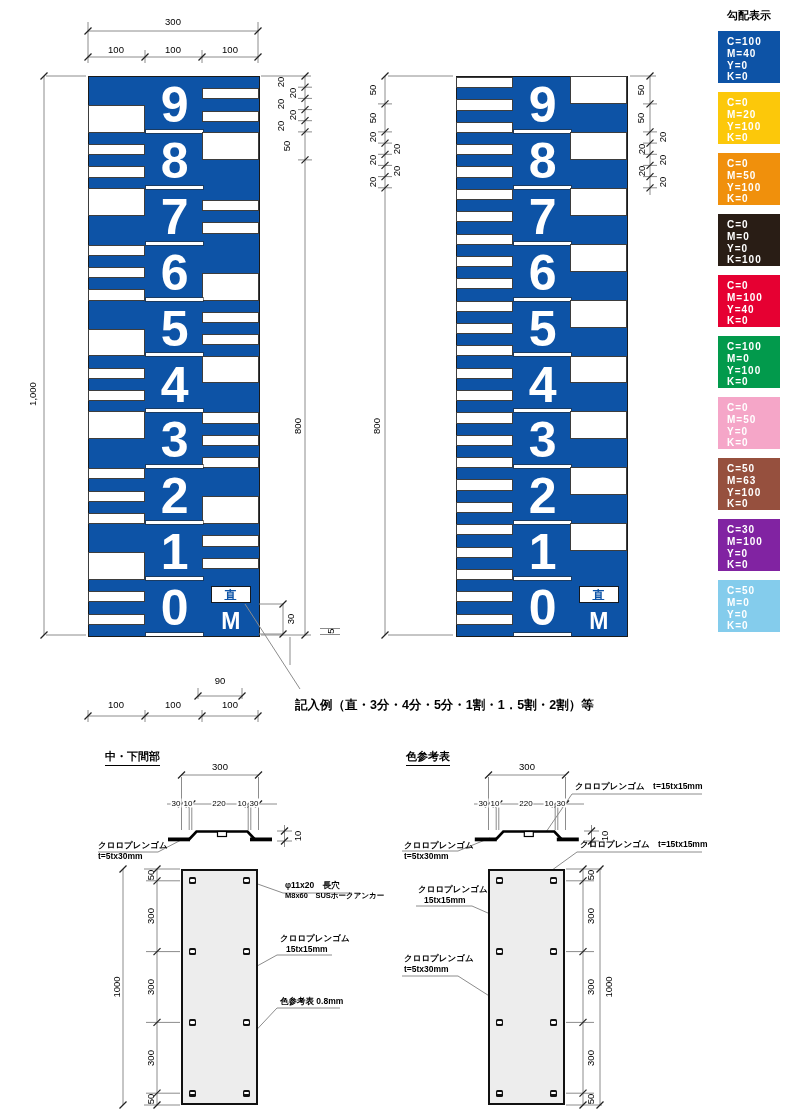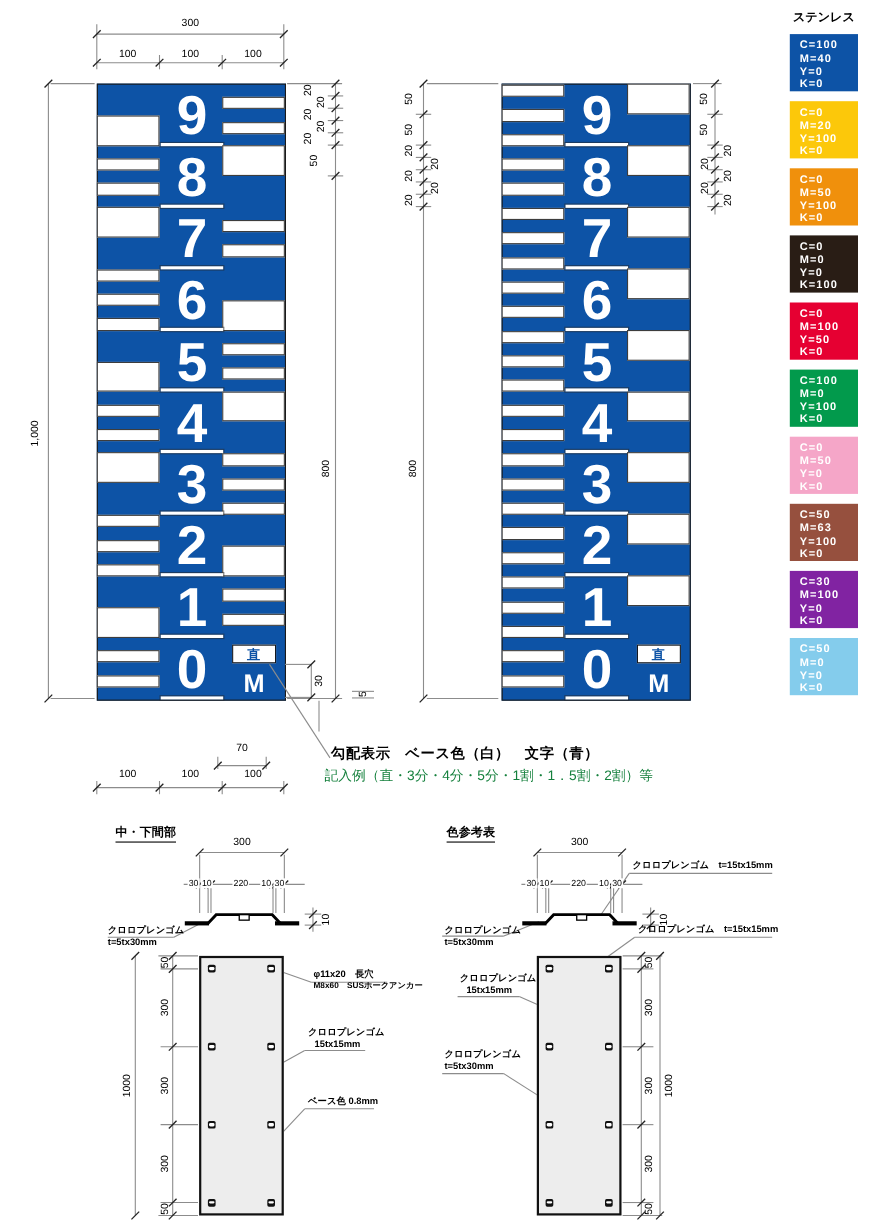--- a/index.html
+++ b/index.html
@@ -19,21 +19,21 @@
   
   .lbl{position:absolute;font-size:9.5px;color:#000;white-space:nowrap;transform:translate(-50%,-50%);}
   .lbl.rot{transform:translate(-50%,-50%) rotate(-90deg);}
   .lbl.bg{background:#fff;padding:0 1px;font-size:8px;}
   
   .tbl-title{position:absolute;left:718px;top:8px;width:62px;text-align:center;font-size:11px;font-weight:bold;color:#000;}
   .swatch{position:absolute;left:718px;width:62px;height:52px;color:#fff;font-size:10px;font-weight:bold;
           line-height:11.8px;letter-spacing:1px;padding:5px 0 0 9px;box-sizing:border-box;}
   
   .note1{position:absolute;left:301px;top:676px;font-size:13px;font-weight:bold;color:#000;letter-spacing:.5px;}
-  .note2{position:absolute;left:295px;top:697px;font-size:12.5px;font-weight:normal;color:#15803d;}
+  .note2{position:absolute;left:295px;top:697px;font-size:12.5px;font-weight:bold;color:#000000;}
   
   .dwg-title{position:absolute;font-size:11px;font-weight:bold;color:#000;border-bottom:1.2px solid #000;padding-bottom:1px;}
   .panel{position:absolute;width:77px;height:236px;background:#ededed;border:2.2px solid #111;box-sizing:border-box;}
   .bolt{position:absolute;width:7px;height:7px;background:#111;border-radius:1.5px;}
   .bolt:after{content:"";position:absolute;left:1.2px;top:2.2px;width:4.6px;height:2.6px;background:#fff;border-radius:1.3px;}
   .callout{position:absolute;font-size:8.5px;font-weight:bold;color:#000;line-height:10.5px;white-space:nowrap;}
   svg.layer{position:absolute;left:0;top:0;pointer-events:none;}
 </style>
 </head>
 <body>
@@ -417,21 +417,21 @@
       <span class="lbl rot" style="left: 32px; top: 394px;">1,000</span>
       <span class="lbl rot" style="left: 280px; top: 82px;">20</span>
       <span class="lbl rot" style="left: 292px; top: 93px;">20</span>
       <span class="lbl rot" style="left: 280px; top: 104px;">20</span>
       <span class="lbl rot" style="left: 292px; top: 115px;">20</span>
       <span class="lbl rot" style="left: 280px; top: 126px;">20</span>
       <span class="lbl rot" style="left: 286px; top: 146px;">50</span>
       <span class="lbl rot" style="left: 297px; top: 426px;">800</span>
       <span class="lbl rot" style="left: 290px; top: 619px;">30</span>
       <span class="lbl rot" style="left: 330px; top: 631px;">5</span>
-      <span class="lbl" style="left: 220px; top: 680px;">70</span>
+      <span class="lbl" style="left: 220px; top: 680px;">90</span>
       <span class="lbl" style="left: 116px; top: 704px;">100</span>
       <span class="lbl" style="left: 173px; top: 704px;">100</span>
       <span class="lbl" style="left: 230px; top: 704px;">100</span>
       <span class="lbl rot" style="left: 372px; top: 90px;">50</span>
       <span class="lbl rot" style="left: 372px; top: 118px;">50</span>
       <span class="lbl rot" style="left: 372px; top: 137px;">20</span>
       <span class="lbl rot" style="left: 396px; top: 149px;">20</span>
       <span class="lbl rot" style="left: 372px; top: 160px;">20</span>
       <span class="lbl rot" style="left: 396px; top: 171px;">20</span>
       <span class="lbl rot" style="left: 372px; top: 182px;">20</span>
@@ -464,21 +464,21 @@
       <span class="lbl bg" style="left: 561px; top: 803px;">30</span>
       <span class="lbl rot" style="left: 604px; top: 836px;">10</span>
       <span class="lbl rot" style="left: 590px; top: 875px;">50</span>
       <span class="lbl rot" style="left: 590px; top: 916px;">300</span>
       <span class="lbl rot" style="left: 590px; top: 987px;">300</span>
       <span class="lbl rot" style="left: 590px; top: 1058px;">300</span>
       <span class="lbl rot" style="left: 590px; top: 1099px;">50</span>
       <span class="lbl rot" style="left: 608px; top: 987px;">1000</span>
     </div>
 
-  <div class="tbl-title">ステンレス</div>
+  <div class="tbl-title">勾配表示</div>
   <div id="swatches">
       <div class="swatch" style="top: 31px; background: rgb(13, 83, 166);">
         <div>C=100</div>
         <div>M=40</div>
         <div>Y=0</div>
         <div>K=0</div>
       </div>
       <div class="swatch" style="top: 92px; background: rgb(252, 200, 10);">
         <div>C=0</div>
         <div>M=20</div>
@@ -493,21 +493,21 @@
       </div>
       <div class="swatch" style="top: 214px; background: rgb(41, 29, 21);">
         <div>C=0</div>
         <div>M=0</div>
         <div>Y=0</div>
         <div>K=100</div>
       </div>
       <div class="swatch" style="top: 275px; background: rgb(230, 0, 50);">
         <div>C=0</div>
         <div>M=100</div>
-        <div>Y=50</div>
+        <div>Y=40</div>
         <div>K=0</div>
       </div>
       <div class="swatch" style="top: 336px; background: rgb(2, 154, 76);">
         <div>C=100</div>
         <div>M=0</div>
         <div>Y=100</div>
         <div>K=0</div>
       </div>
       <div class="swatch" style="top: 397px; background: rgb(245, 166, 200);">
         <div>C=0</div>
@@ -528,21 +528,20 @@
         <div>K=0</div>
       </div>
       <div class="swatch" style="top: 580px; background: rgb(132, 204, 236);">
         <div>C=50</div>
         <div>M=0</div>
         <div>Y=0</div>
         <div>K=0</div>
       </div>
     </div>
 
-  <div class="note1">勾配表示　ベース色（白）　文字（青）</div>
   <div class="note2">記入例（直・3分・4分・5分・1割・1．5割・2割）等</div>
 
   <div class="dwg-title" style="left:105px;top:749px;">中・下間部</div>
   <div class="panel" style="left:181px;top:869px;"></div>
 
   <div class="dwg-title" style="left:406px;top:749px;">色参考表</div>
   <div class="panel" style="left:488px;top:869px;"></div>
 
   <div class="callout" style="left:98px;top:840px;">
     <div>クロロプレンゴム</div>
@@ -550,21 +549,21 @@
   </div>
   <div class="callout" style="left:285px;top:880px;">
     <div>φ11x20　長穴</div>
     <div style="font-size:7.5px">M8x60　SUSホークアンカー</div>
   </div>
   <div class="callout" style="left:280px;top:933px;">
     <div>クロロプレンゴム</div>
     <div style="padding-left:6px">15tx15mm</div>
   </div>
   <div class="callout" style="left:280px;top:996px;">
-    <div>ベース色 0.8mm</div>
+    <div>色参考表 0.8mm</div>
   </div>
 
   <div class="callout" style="left:575px;top:781px;">
     <div>クロロプレンゴム　t=15tx15mm</div>
   </div>
   <div class="callout" style="left:404px;top:840px;">
     <div>クロロプレンゴム</div>
     <div>t=5tx30mm</div>
   </div>
   <div class="callout" style="left:580px;top:839px;">

